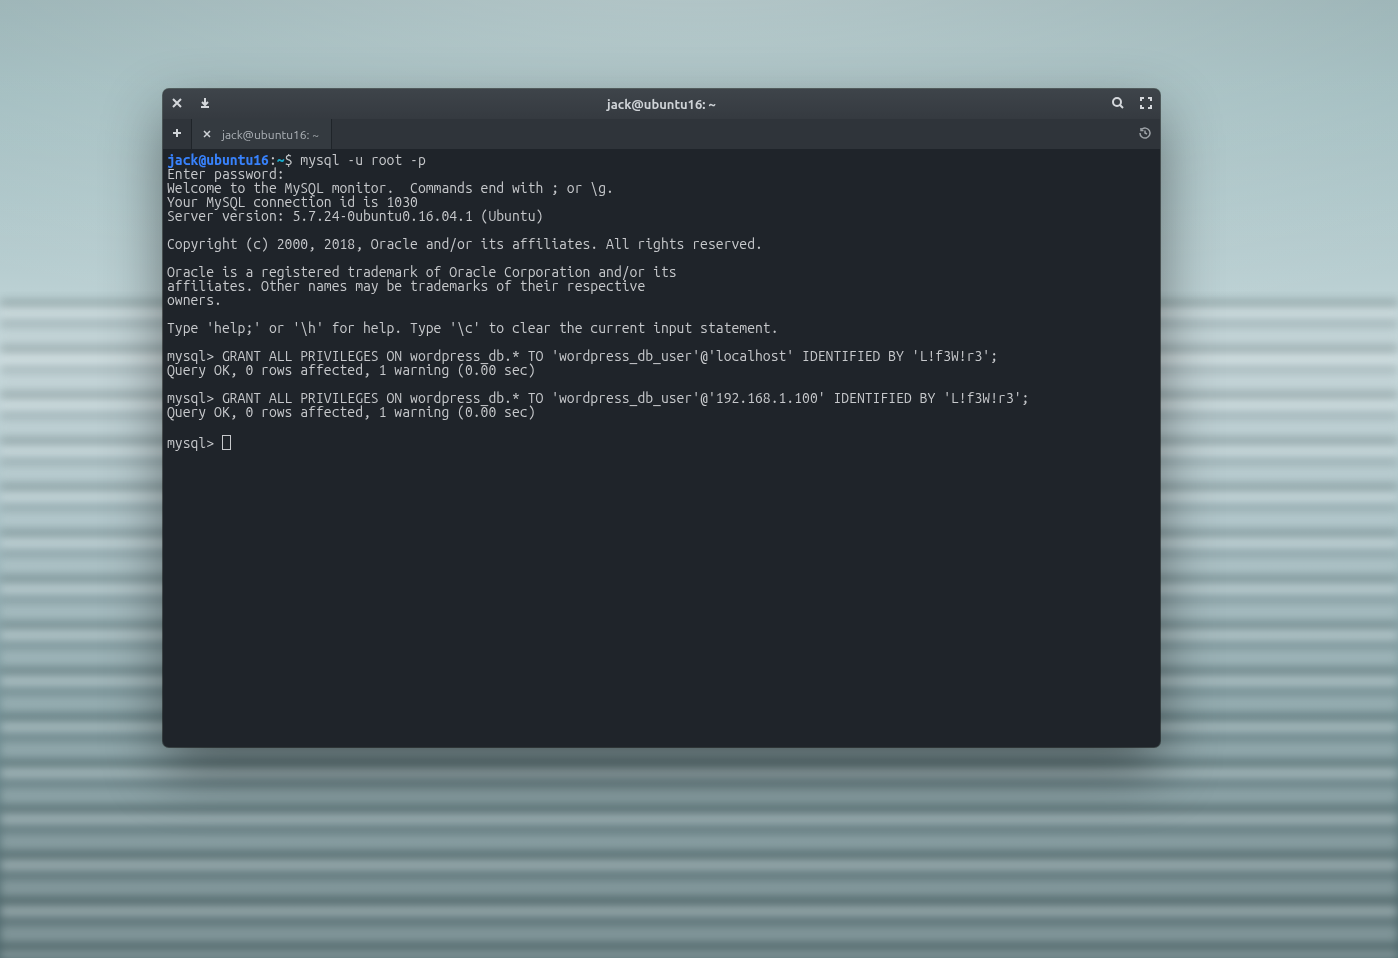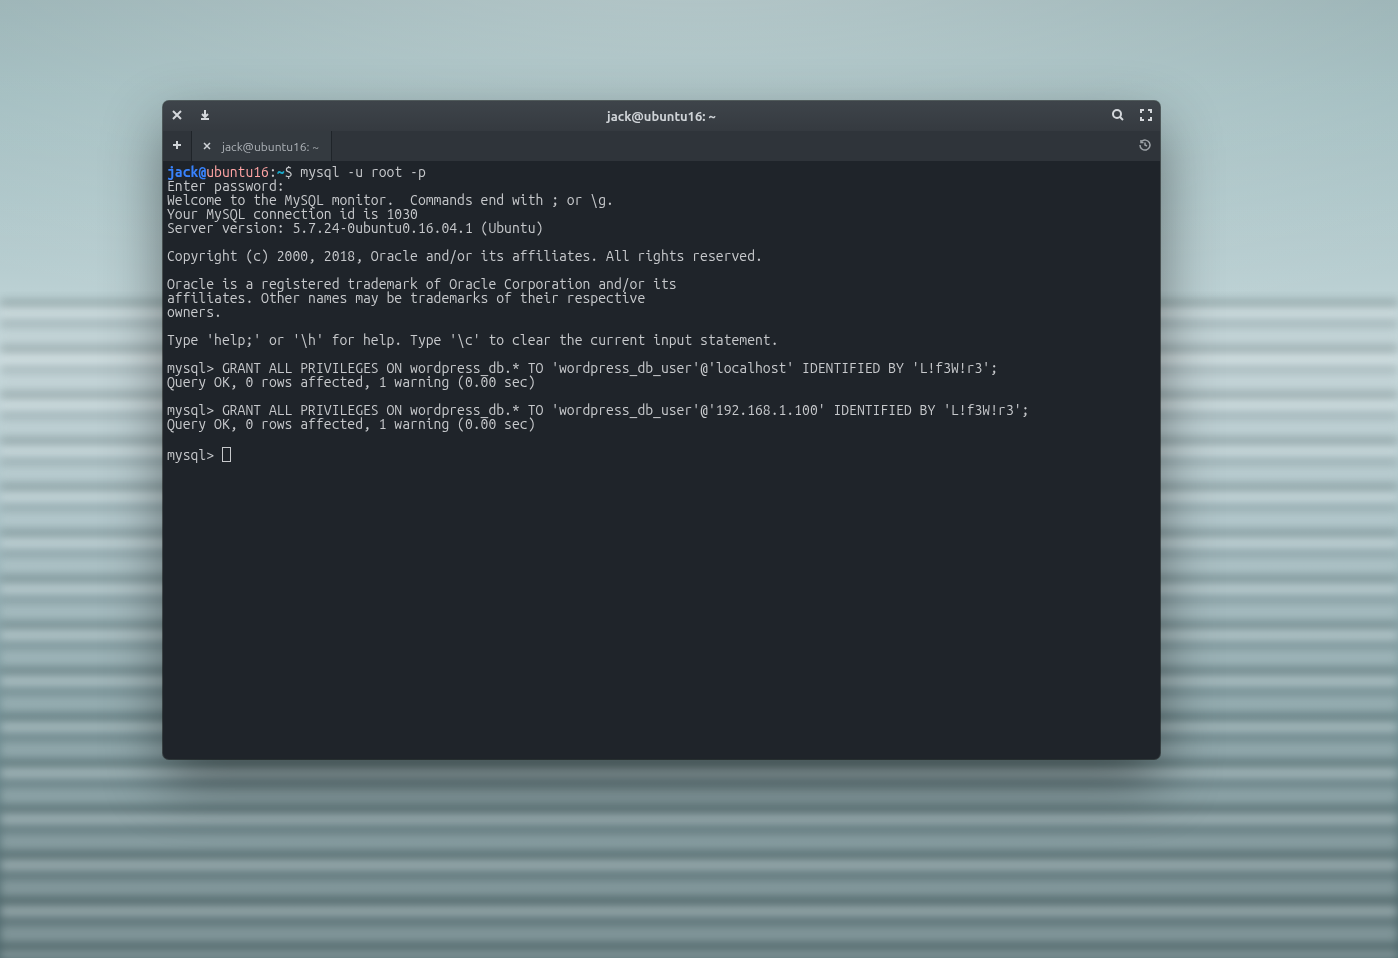--- a/index.html
+++ b/index.html
@@ -51,21 +51,21 @@
         rgba(200,215,218,0.55) 46px
       );
     filter: blur(5px) contrast(0.9);
     opacity:0.8;
   }
 
   
   .terminal-window {
     position:absolute;
     left:163px;
-    top:101px;
+    top:89px;
     width:997px;
     height:658px;
     border-radius:6px;
     box-shadow: 0 24px 60px rgba(0,0,0,0.45), 0 0 0 1px rgba(0,0,0,0.5);
     overflow:hidden;
     background:#2c3136;
     display:flex;
     flex-direction:column;
   }
 
@@ -133,21 +133,21 @@
     line-height:14px;
     padding:4px 4px 0 4px;
     white-space:pre;
     overflow:hidden;
     position:relative;
   }
   .line { height:14px; }
 
   .c-user { color:#3b82f6; font-weight:bold; }
   .c-sep  { color:#c7c9cc; }
-  .c-host { color:#fca5a5; font-weight:normal;margin-top:28px; }
+  .c-host { color:#3b82f6; font-weight:bold;margin-top:28px; }
   .c-tilde{ color:#1ea7c6; font-weight:bold; }
 
   .cursor {
     display:inline-block;
     width:7px; height:13px;
     border:1px solid #c7c9cc;
     transform:translateY(2px);
   }
 </style>
 </head>

